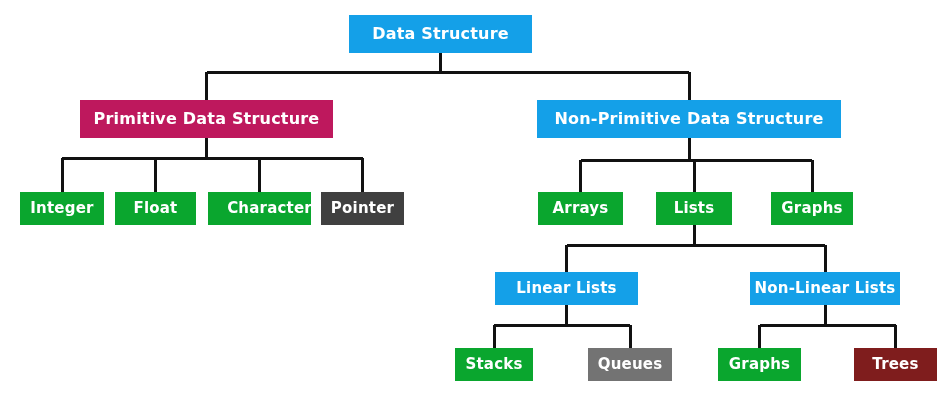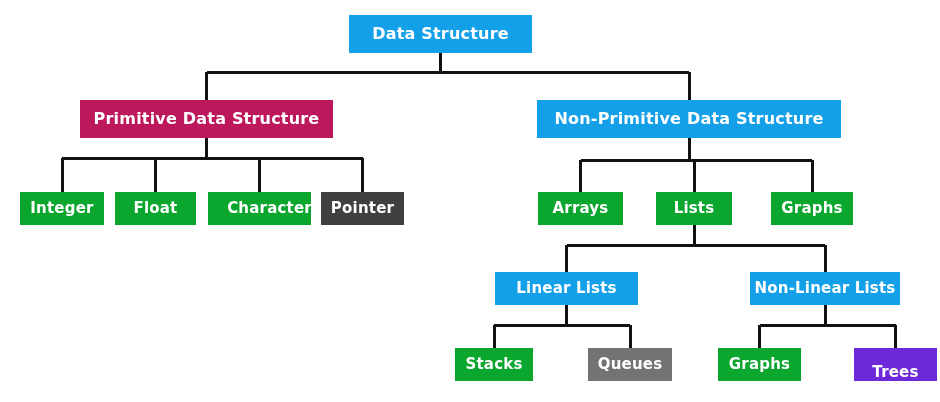--- a/index.html
+++ b/index.html
@@ -119,17 +119,17 @@
       </div>
       <div class="node node-green" style="left: 447px; top: 348px; width: 78px; height: 33px; background: rgb(10, 166, 46);">
         <span class="node-label" style="font-size: 15px; color: rgb(255, 255, 255);">Stacks</span>
       </div>
       <div class="node node-green" style="left: 580px; top: 348px; width: 84px; height: 33px; background: #737373;">
         <span class="node-label" style="font-size: 15px; color: rgb(255, 255, 255);">Queues</span>
       </div>
       <div class="node node-green" style="left: 710px; top: 348px; width: 83px; height: 33px; background: rgb(10, 166, 46);">
         <span class="node-label" style="font-size: 15px; color: rgb(255, 255, 255);">Graphs</span>
       </div>
-      <div class="node node-green" style="left: 846px; top: 348px; width: 83px; height: 33px; background: #6d28d9; align-items: flex-end;">
+      <div class="node node-green" style="left: 846px; top: 348px; width: 83px; height: 33px; background: #7f1d1d;">
         <span class="node-label" style="font-size: 15px; color: rgb(255, 255, 255);">Trees</span>
       </div>
     </div>
 </div>
 
 </body></html>

